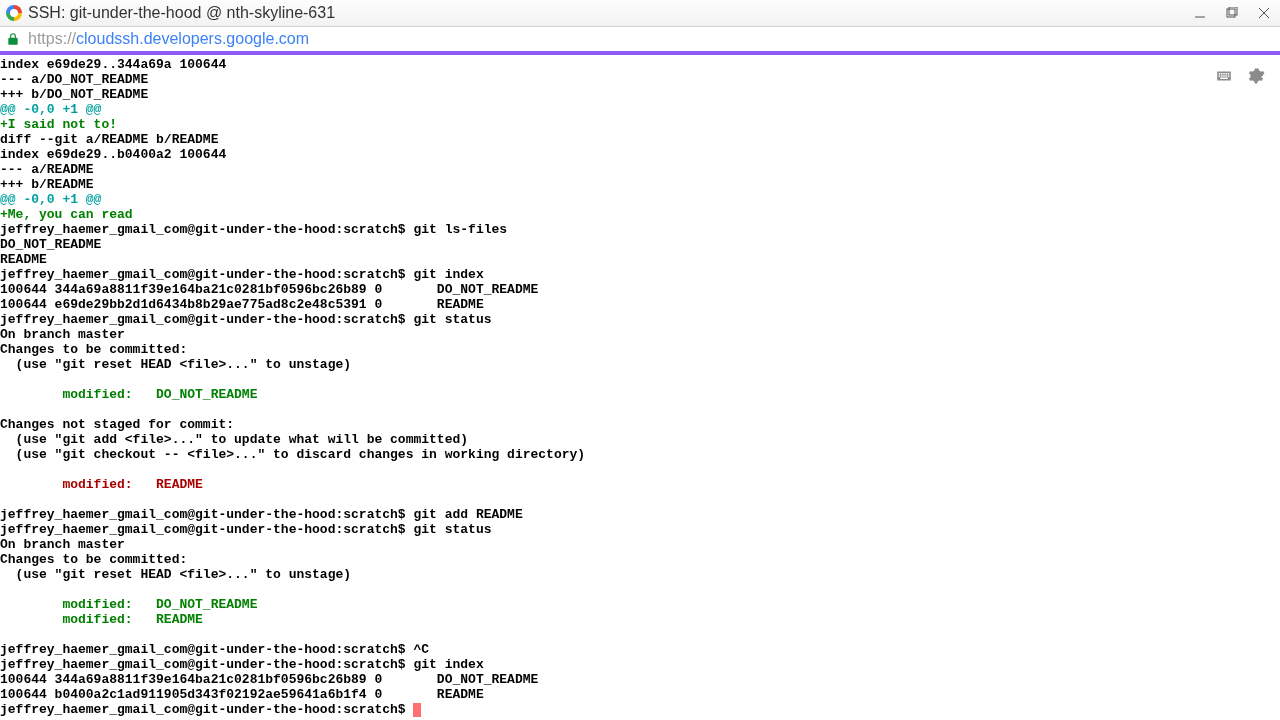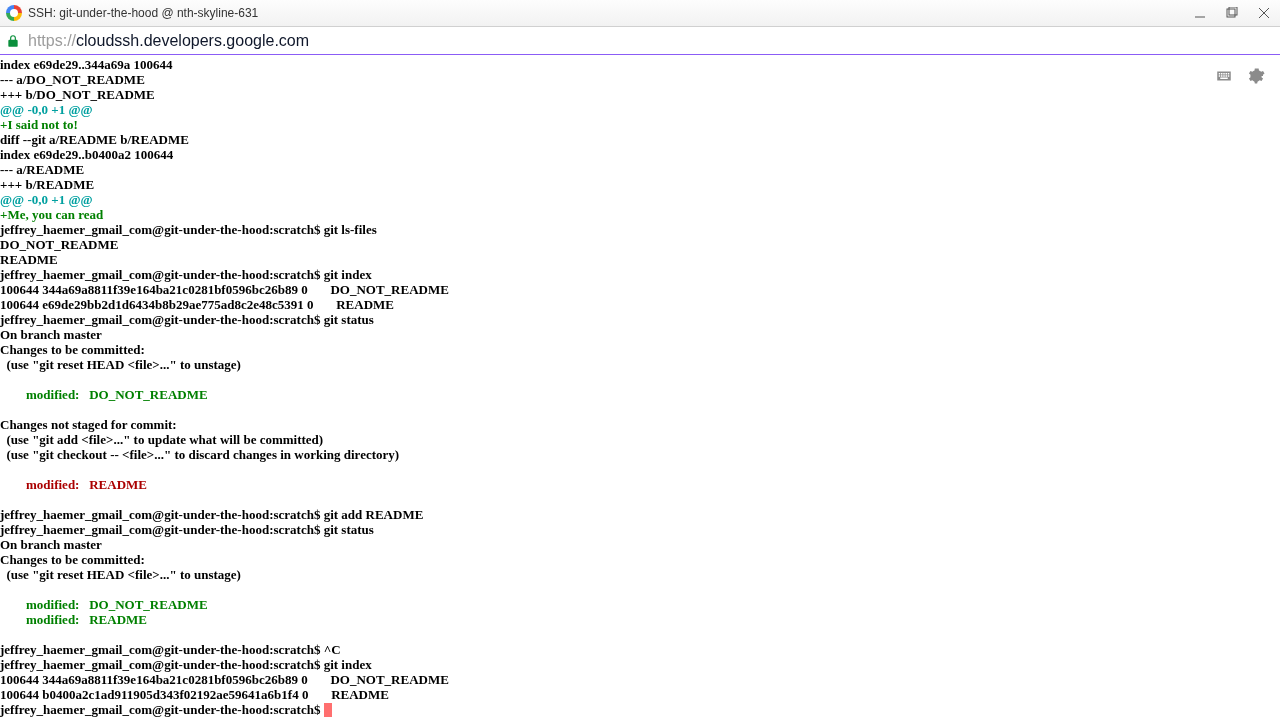--- a/index.html
+++ b/index.html
@@ -10,21 +10,21 @@
     height: 720px;
     overflow: hidden;
     position: relative;
   }
   .title-bar {
     height: 27px;
     background: linear-gradient(#fdfdfd, #f2f2f2);
     border-bottom: 1px solid #d0d0d0;
     display: flex;
     align-items: center;
-    font-size: 12px;
+    font-size: 16px;
     color: #333;
     position: relative;
   }
   .title-bar .favicon {
     width: 16px; height: 16px;
     margin: 0 6px 0 6px;
     background: conic-gradient(#ea4335 0 25%, #fbbc05 0 50%, #34a853 0 75%, #4285f4 0 100%);
     border-radius: 50%;
     flex-shrink: 0;
     position: relative;
@@ -44,49 +44,49 @@
     font-size: 14px; color: #555;
     cursor: default;
   }
   .win-btn svg { stroke: #555; stroke-width: 1; fill: none; }
   .url-bar {
     height: 28px;
     display: flex;
     align-items: center;
     padding: 0 6px;
     font-size: 16px;
-    border-bottom: 1px solid #8b5cf6;
+    border-bottom: 4px solid #8b5cf6;
   }
   .lock {
     width: 14px; height: 14px;
     margin-right: 8px;
     display: inline-block;
   }
   .lock svg { fill: #0a8f3c; }
-  .url-strong { color: #0f172a; }
+  .url-strong { color: #3b82f6; }
   .url-dim { color: #9c9c9c; }
   .terminal-wrap {
     position: relative;
     height: calc(720px - 55px);
     overflow: hidden;
   }
   .term-icons {
     position: absolute;
     top: 12px; right: 15px;
     display: flex;
     gap: 14px;
     z-index: 10;
   }
   .term-icon {
     width: 18px; height: 18px;
     cursor: pointer;
   }
   .term-icon svg { fill: #8b8b8b; }
   .terminal {
-    font-family: Liberation Serif, serif;
+    font-family: Liberation Mono, monospace;
     font-size: 13px;
     line-height: 15px;
     white-space: pre;
     padding: 2px 0 0 0;
     color: #000;
     font-weight: bold;
   }
   .c-cyan  { color: #00a0a0; }
   .c-green { color: #008000; }
   .c-red   { color: #aa0000; }

